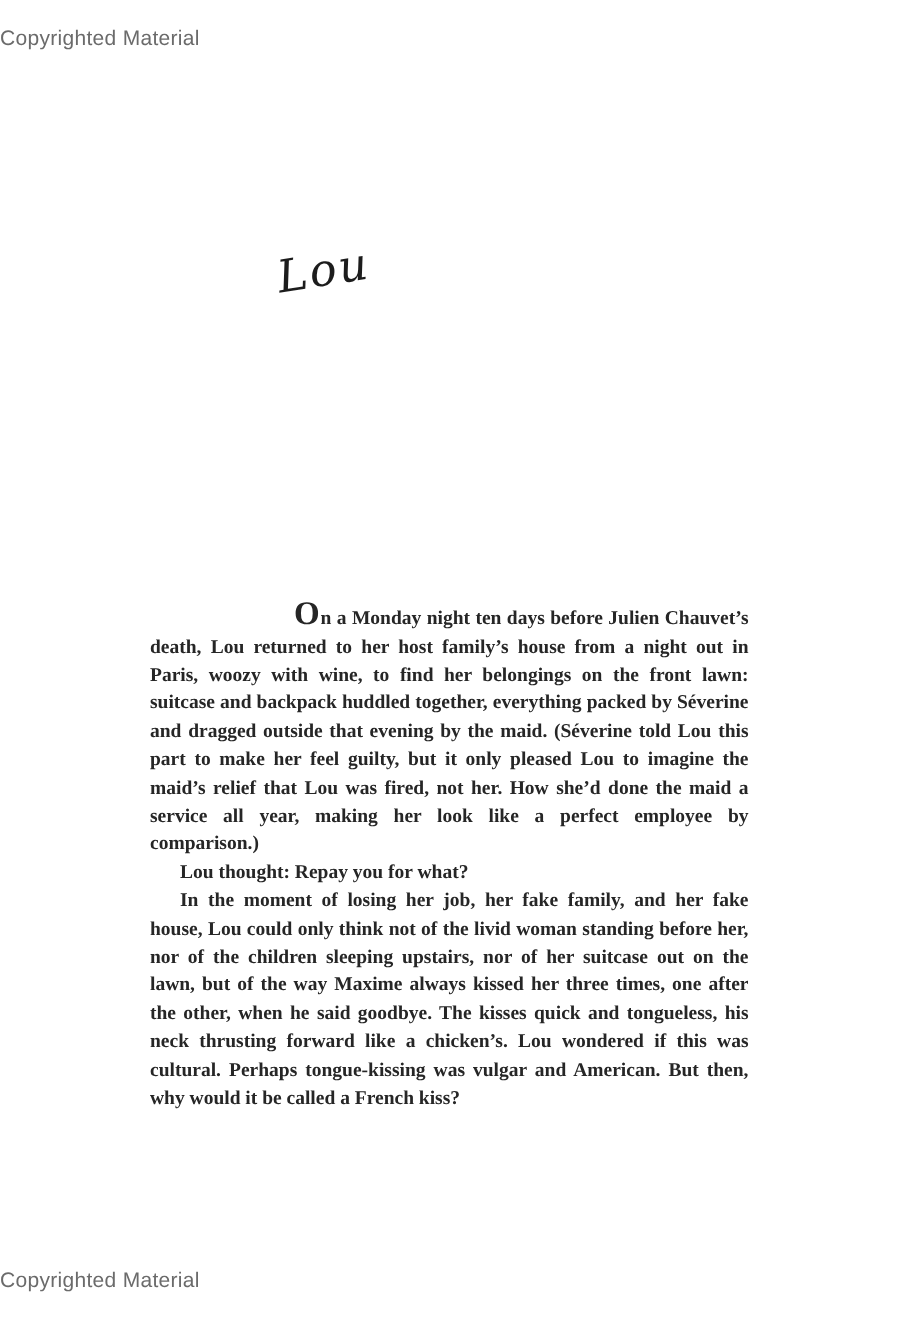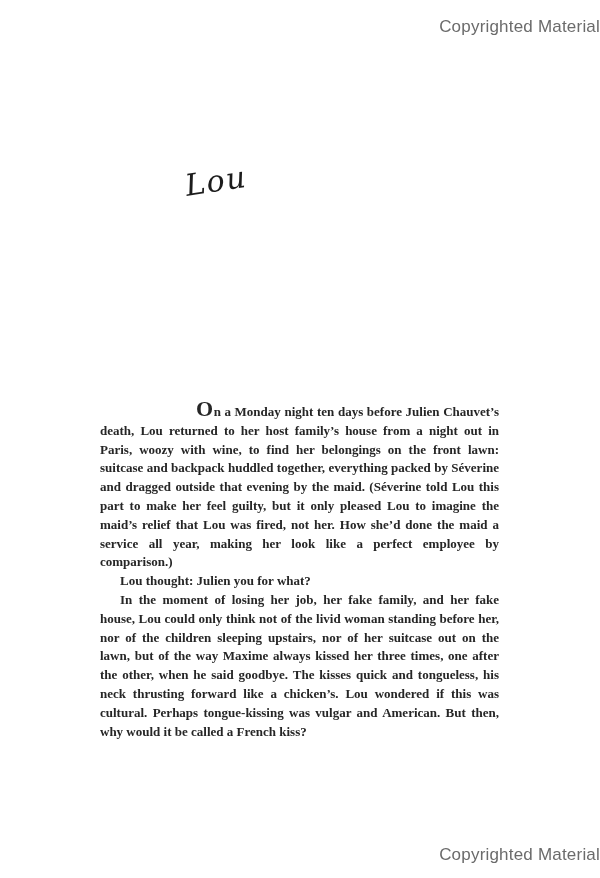--- a/index.html
+++ b/index.html
@@ -9,23 +9,23 @@
     font-family: "Liberation Serif", serif;
   }
   .page {
     position: relative;
     width: 600px; height: 878px;
     background: #ffffff;
     overflow: hidden;
   }
   .copyright {
     position: absolute; left: 0; width: 100%;
-    text-align: right;
+    text-align: left;
     font-family: "Liberation Sans", sans-serif;
-    font-size: 17px;
+    font-size: 14px;
     color: #6b6b6b;
     letter-spacing: 0.2px;
   }
   .copyright-top { top: 17px; }
   .copyright-bottom { top: 845px; }
   .chapter-title {
     position: absolute;
     left: 188px; top: 168px;
     font-family: "DejaVu Serif", serif;
     font-style: italic;
@@ -58,18 +58,18 @@
 </head>
 <body>
 
 <div class="page">
   <div class="copyright copyright-top">Copyrighted Material</div>
 
   <div class="chapter-title">Lou</div>
 
   <div class="body-text">
       <p class="opening"><span class="dropcap">O</span><span>n a Monday night ten days before Julien Chauvet’s death, Lou returned to her host family’s house from a night out in Paris, woozy with wine, to find her belongings on the front lawn: suitcase and backpack huddled together, everything packed by Séverine and dragged outside that evening by the maid. (Séverine told Lou this part to make her feel guilty, but it only pleased Lou to imagine the maid’s relief that Lou was fired, not her. How she’d done the maid a service all year, making her look like a perfect employee by comparison.)</span></p>
-      <p class="indented"><span>Lou thought: Julien you for what?</span></p>
+      <p class="indented"><span>Lou thought: Repay you for what?</span></p>
       <p class="indented"><span>In the moment of losing her job, her fake family, and her fake house, Lou could only think not of the livid woman standing before her, nor of the children sleeping upstairs, nor of her suitcase out on the lawn, but of the way Maxime always kissed her three times, one after the other, when he said goodbye. The kisses quick and tongueless, his neck thrusting forward like a chicken’s. Lou wondered if this was cultural. Perhaps tongue-kissing was vulgar and American. But then, why would it be called a French kiss?</span></p>
     </div>
 
   <div class="copyright copyright-bottom">Copyrighted Material</div>
 </div>
 
 </body></html>

